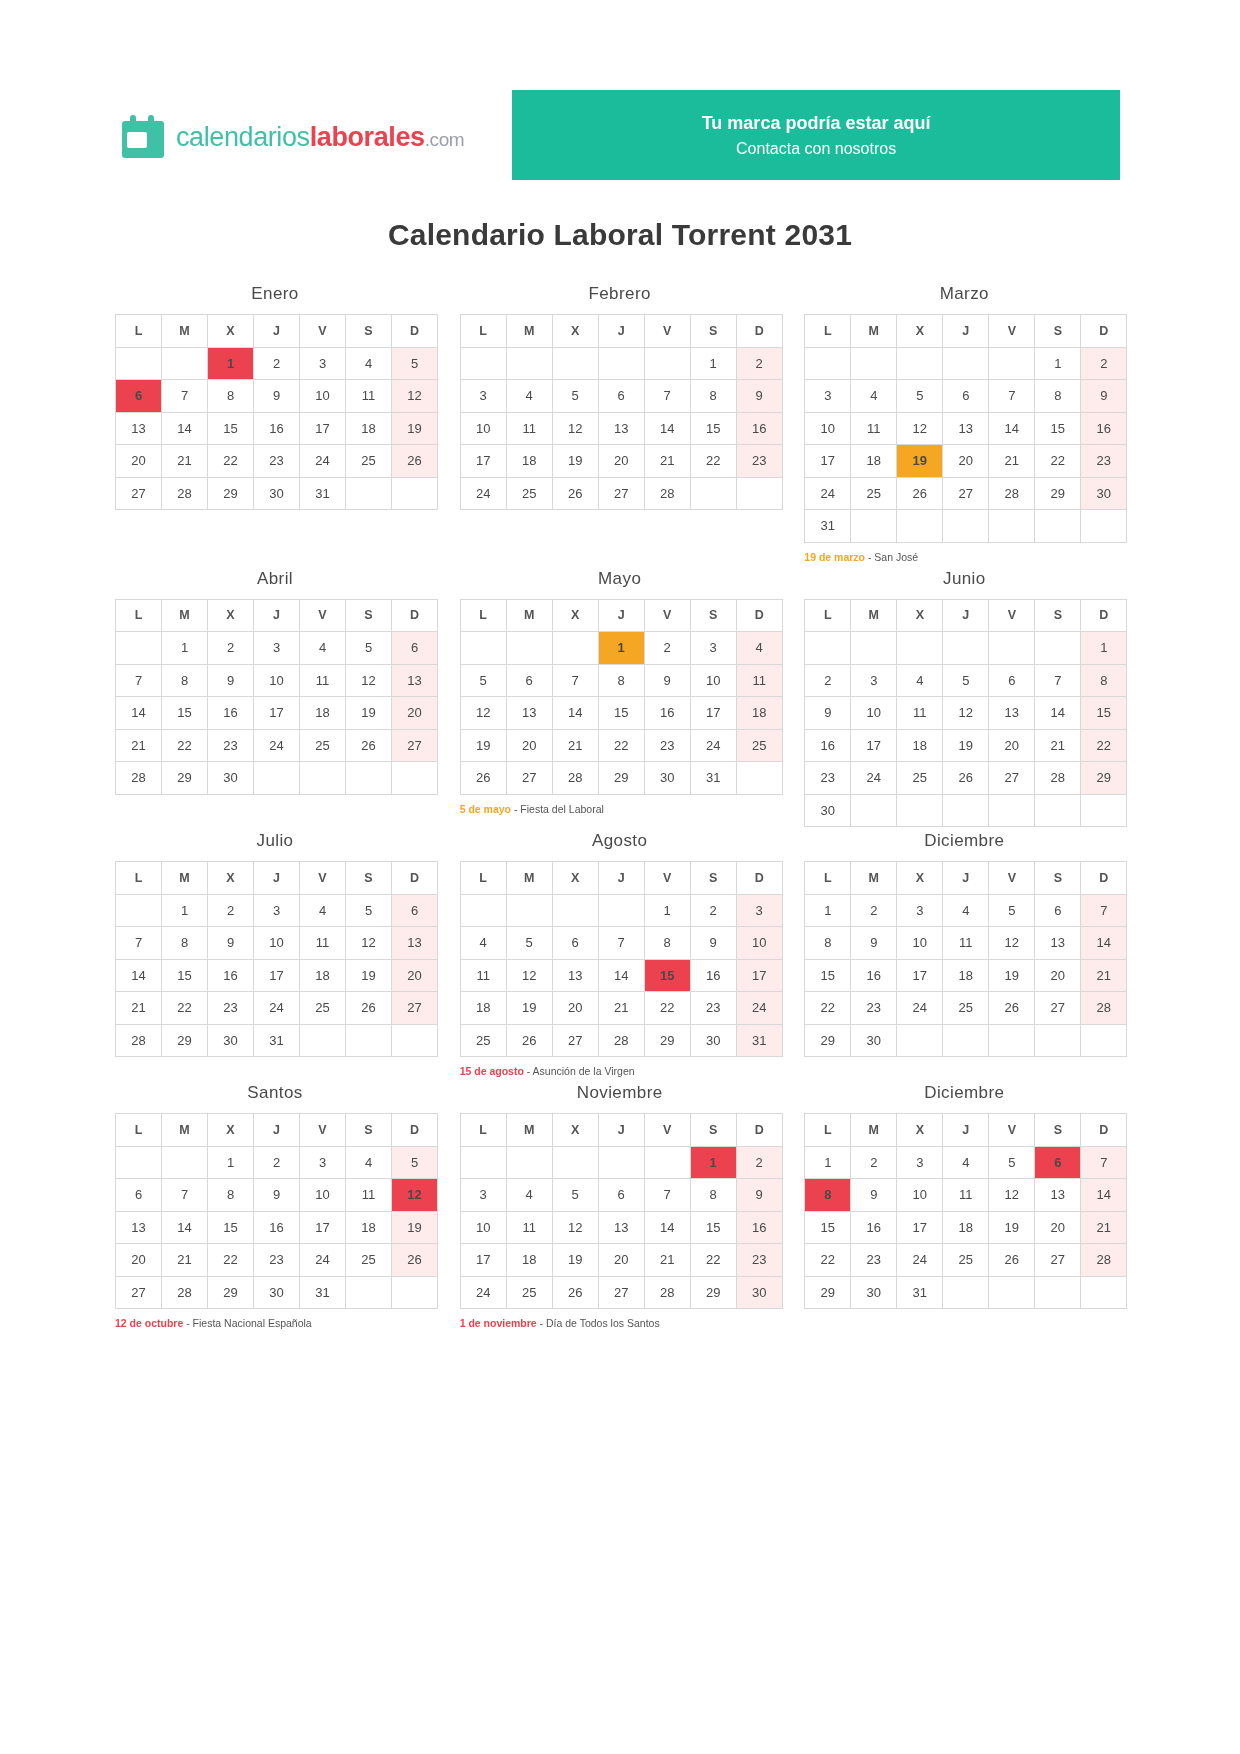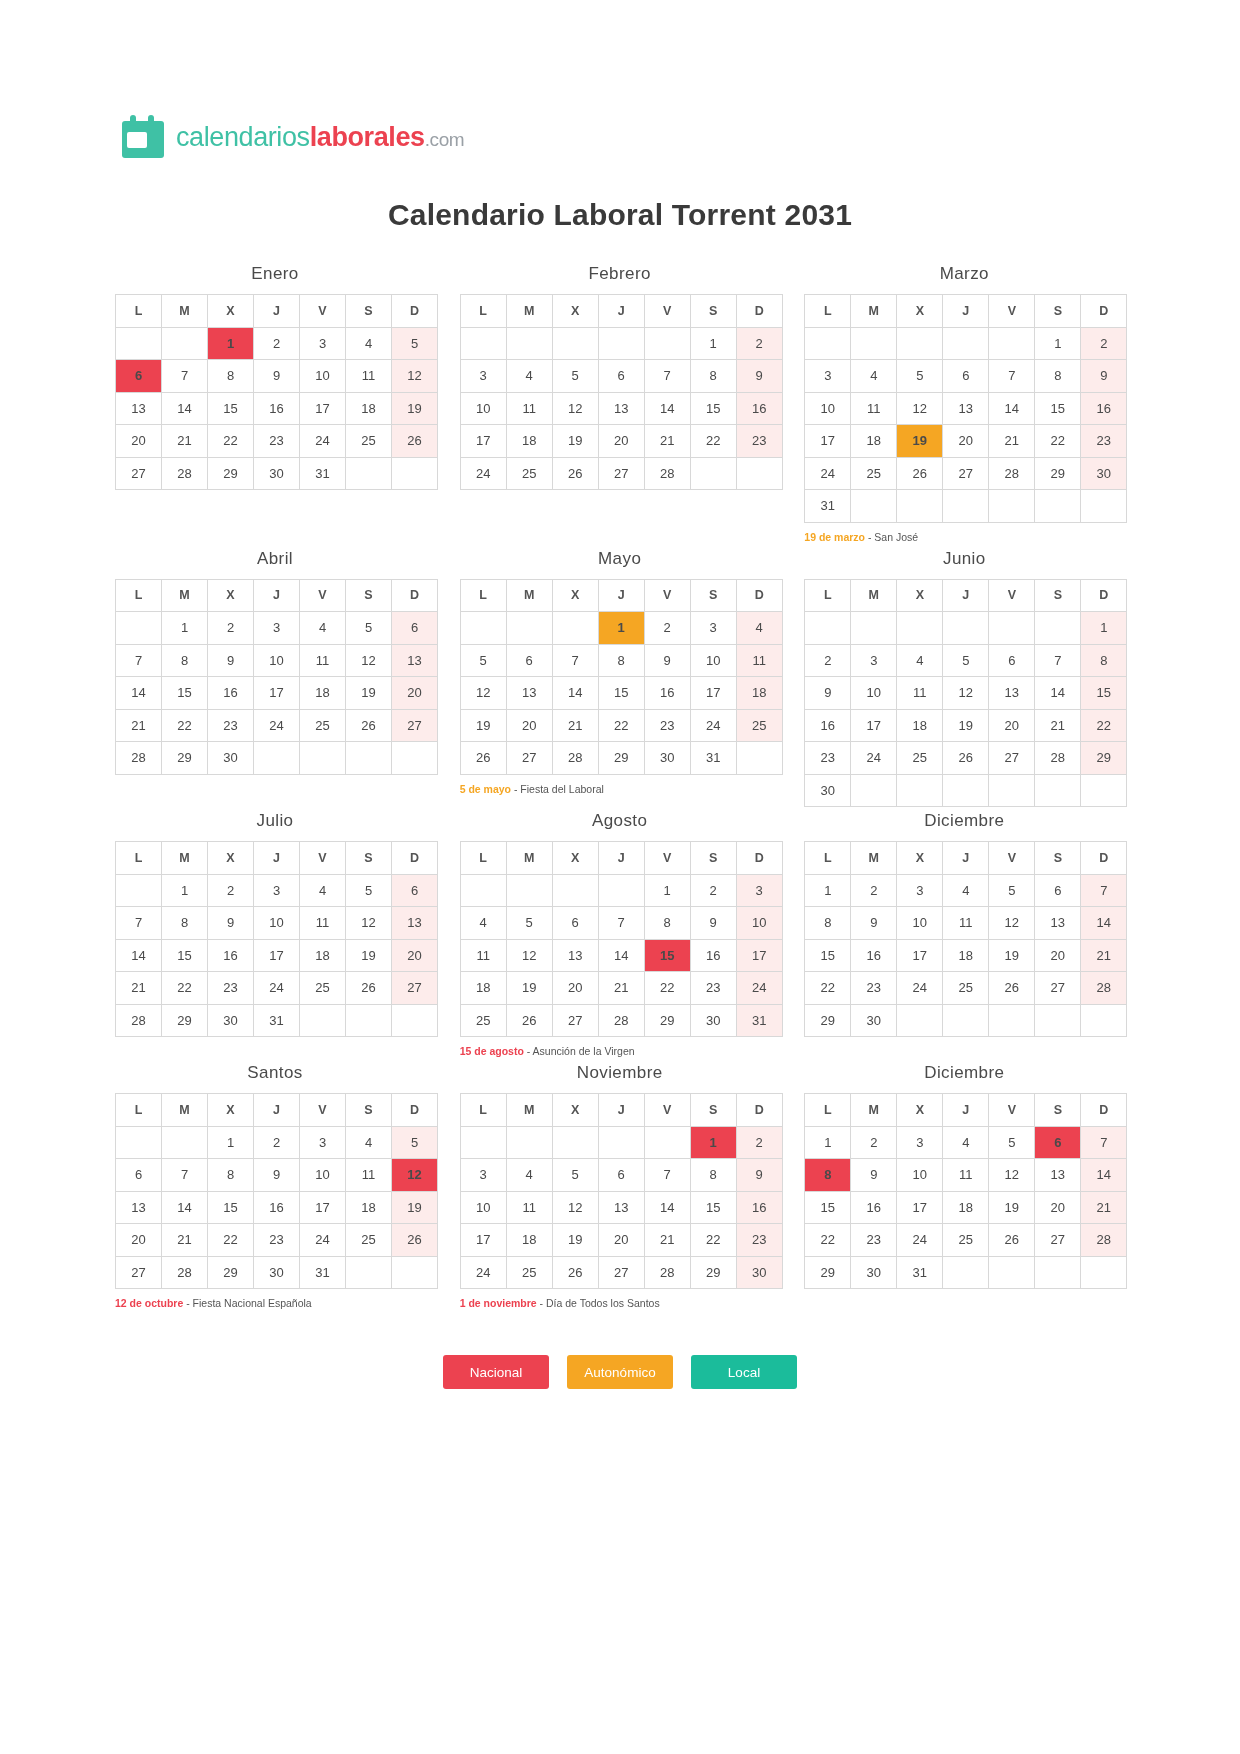--- a/index.html
+++ b/index.html
@@ -174,20 +174,24 @@
       <span class="logo-icon">
         <svg width="46" height="46" viewBox="0 0 46 46" xmlns="http://www.w3.org/2000/svg">
           <rect x="2" y="7" width="42" height="37" rx="3" fill="#3fc1a5"></rect>
           <rect x="7" y="18" width="20" height="16" rx="2" fill="#ffffff"></rect>
           <rect x="10" y="1" width="6" height="11" rx="3" fill="#3fc1a5"></rect>
           <rect x="28" y="1" width="6" height="11" rx="3" fill="#3fc1a5"></rect>
         </svg>
       </span>
       <span class="logo-text"><span class="t1">calendarios</span><span class="t2">laborales</span><span class="t3">.com</span></span>
     </div>
+    <div class="banner">
+      <div class="b1">Tu marca podría estar aquí</div>
+      <div class="b2">Contacta con nosotros</div>
+    </div>
   </div>
 
   <h1 class="page-title">Calendario Laboral Torrent 2031</h1>
 
   <div class="months" id="months-grid">
       <div class="month">
         <div class="month-name">Enero</div>
         <table class="cal">
           <thead>
             <tr>
@@ -970,19 +974,14 @@
               <td class="empty">&nbsp;</td>
               <td class="empty">&nbsp;</td>
               <td class="empty">&nbsp;</td>
               <td class="empty">&nbsp;</td>
             </tr>
           </tbody>
         </table>
       </div>
     </div>
 
-  <div class="legend" id="legend">
-      <div class="legend-item lg-nac">Nacional</div>
-      <div class="legend-item lg-aut">Autonómico</div>
-      <div class="legend-item lg-loc">Local</div>
-    </div>
 
 </div>
 
 </body></html>

